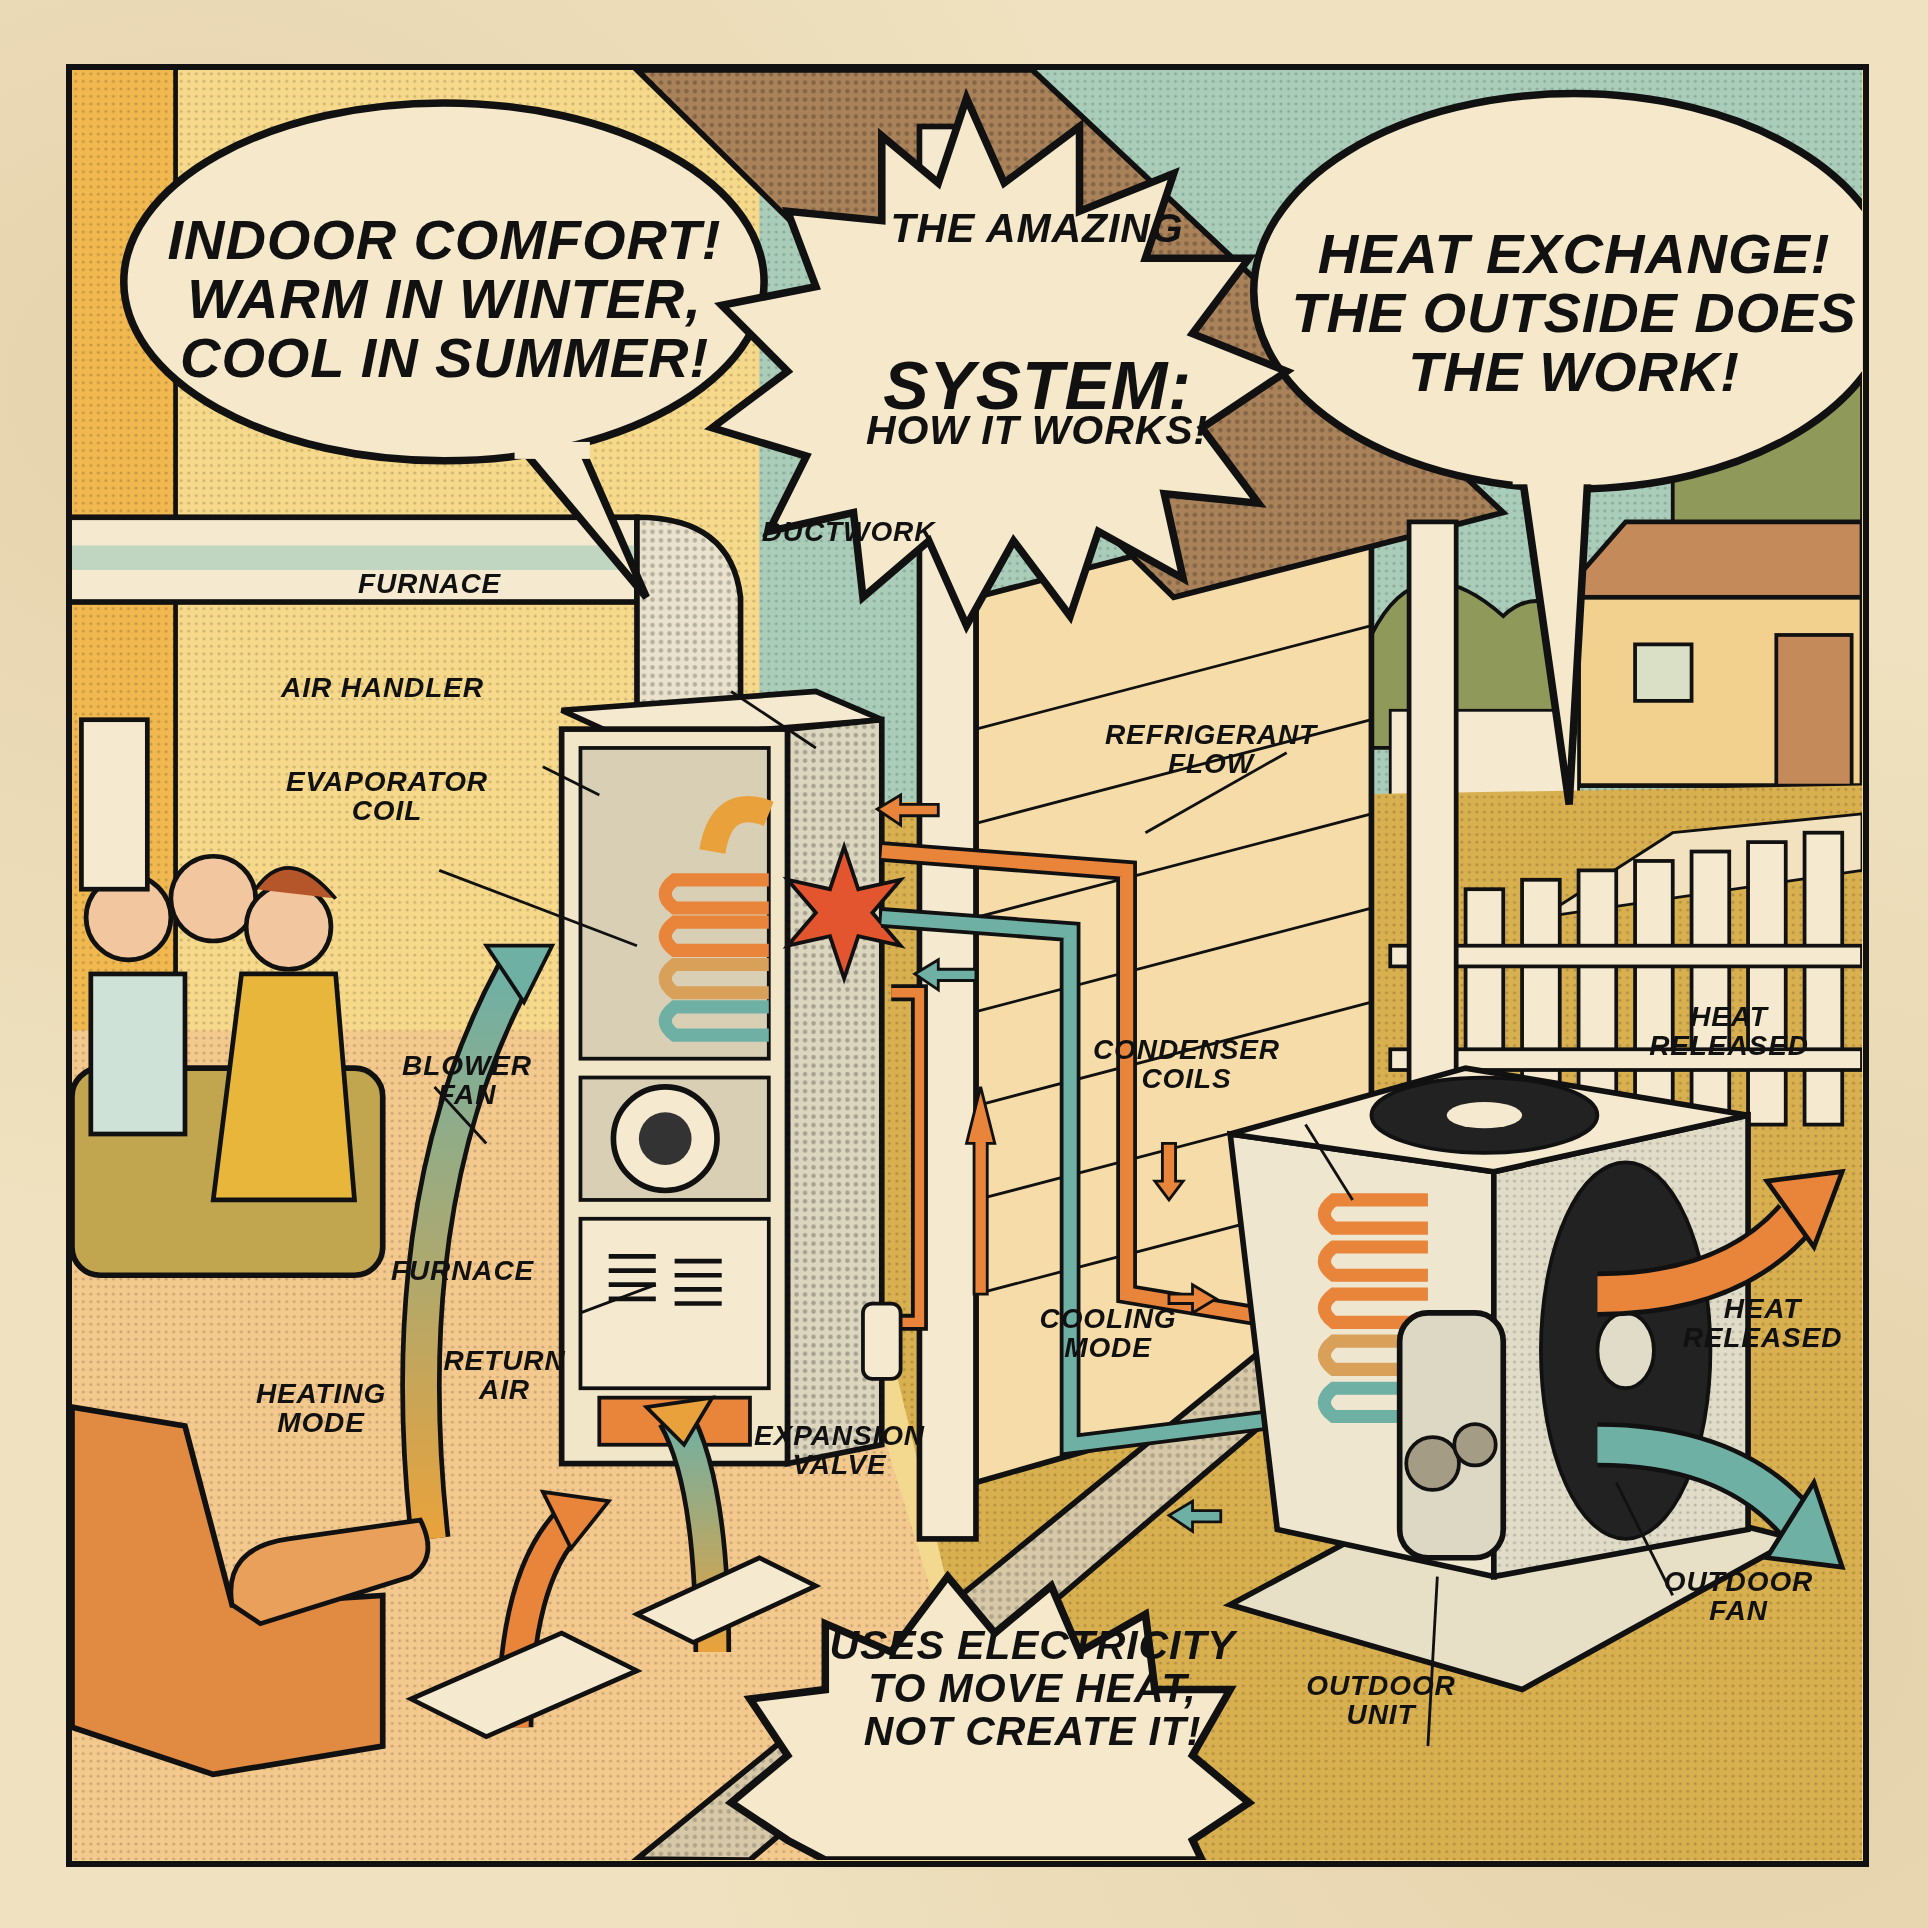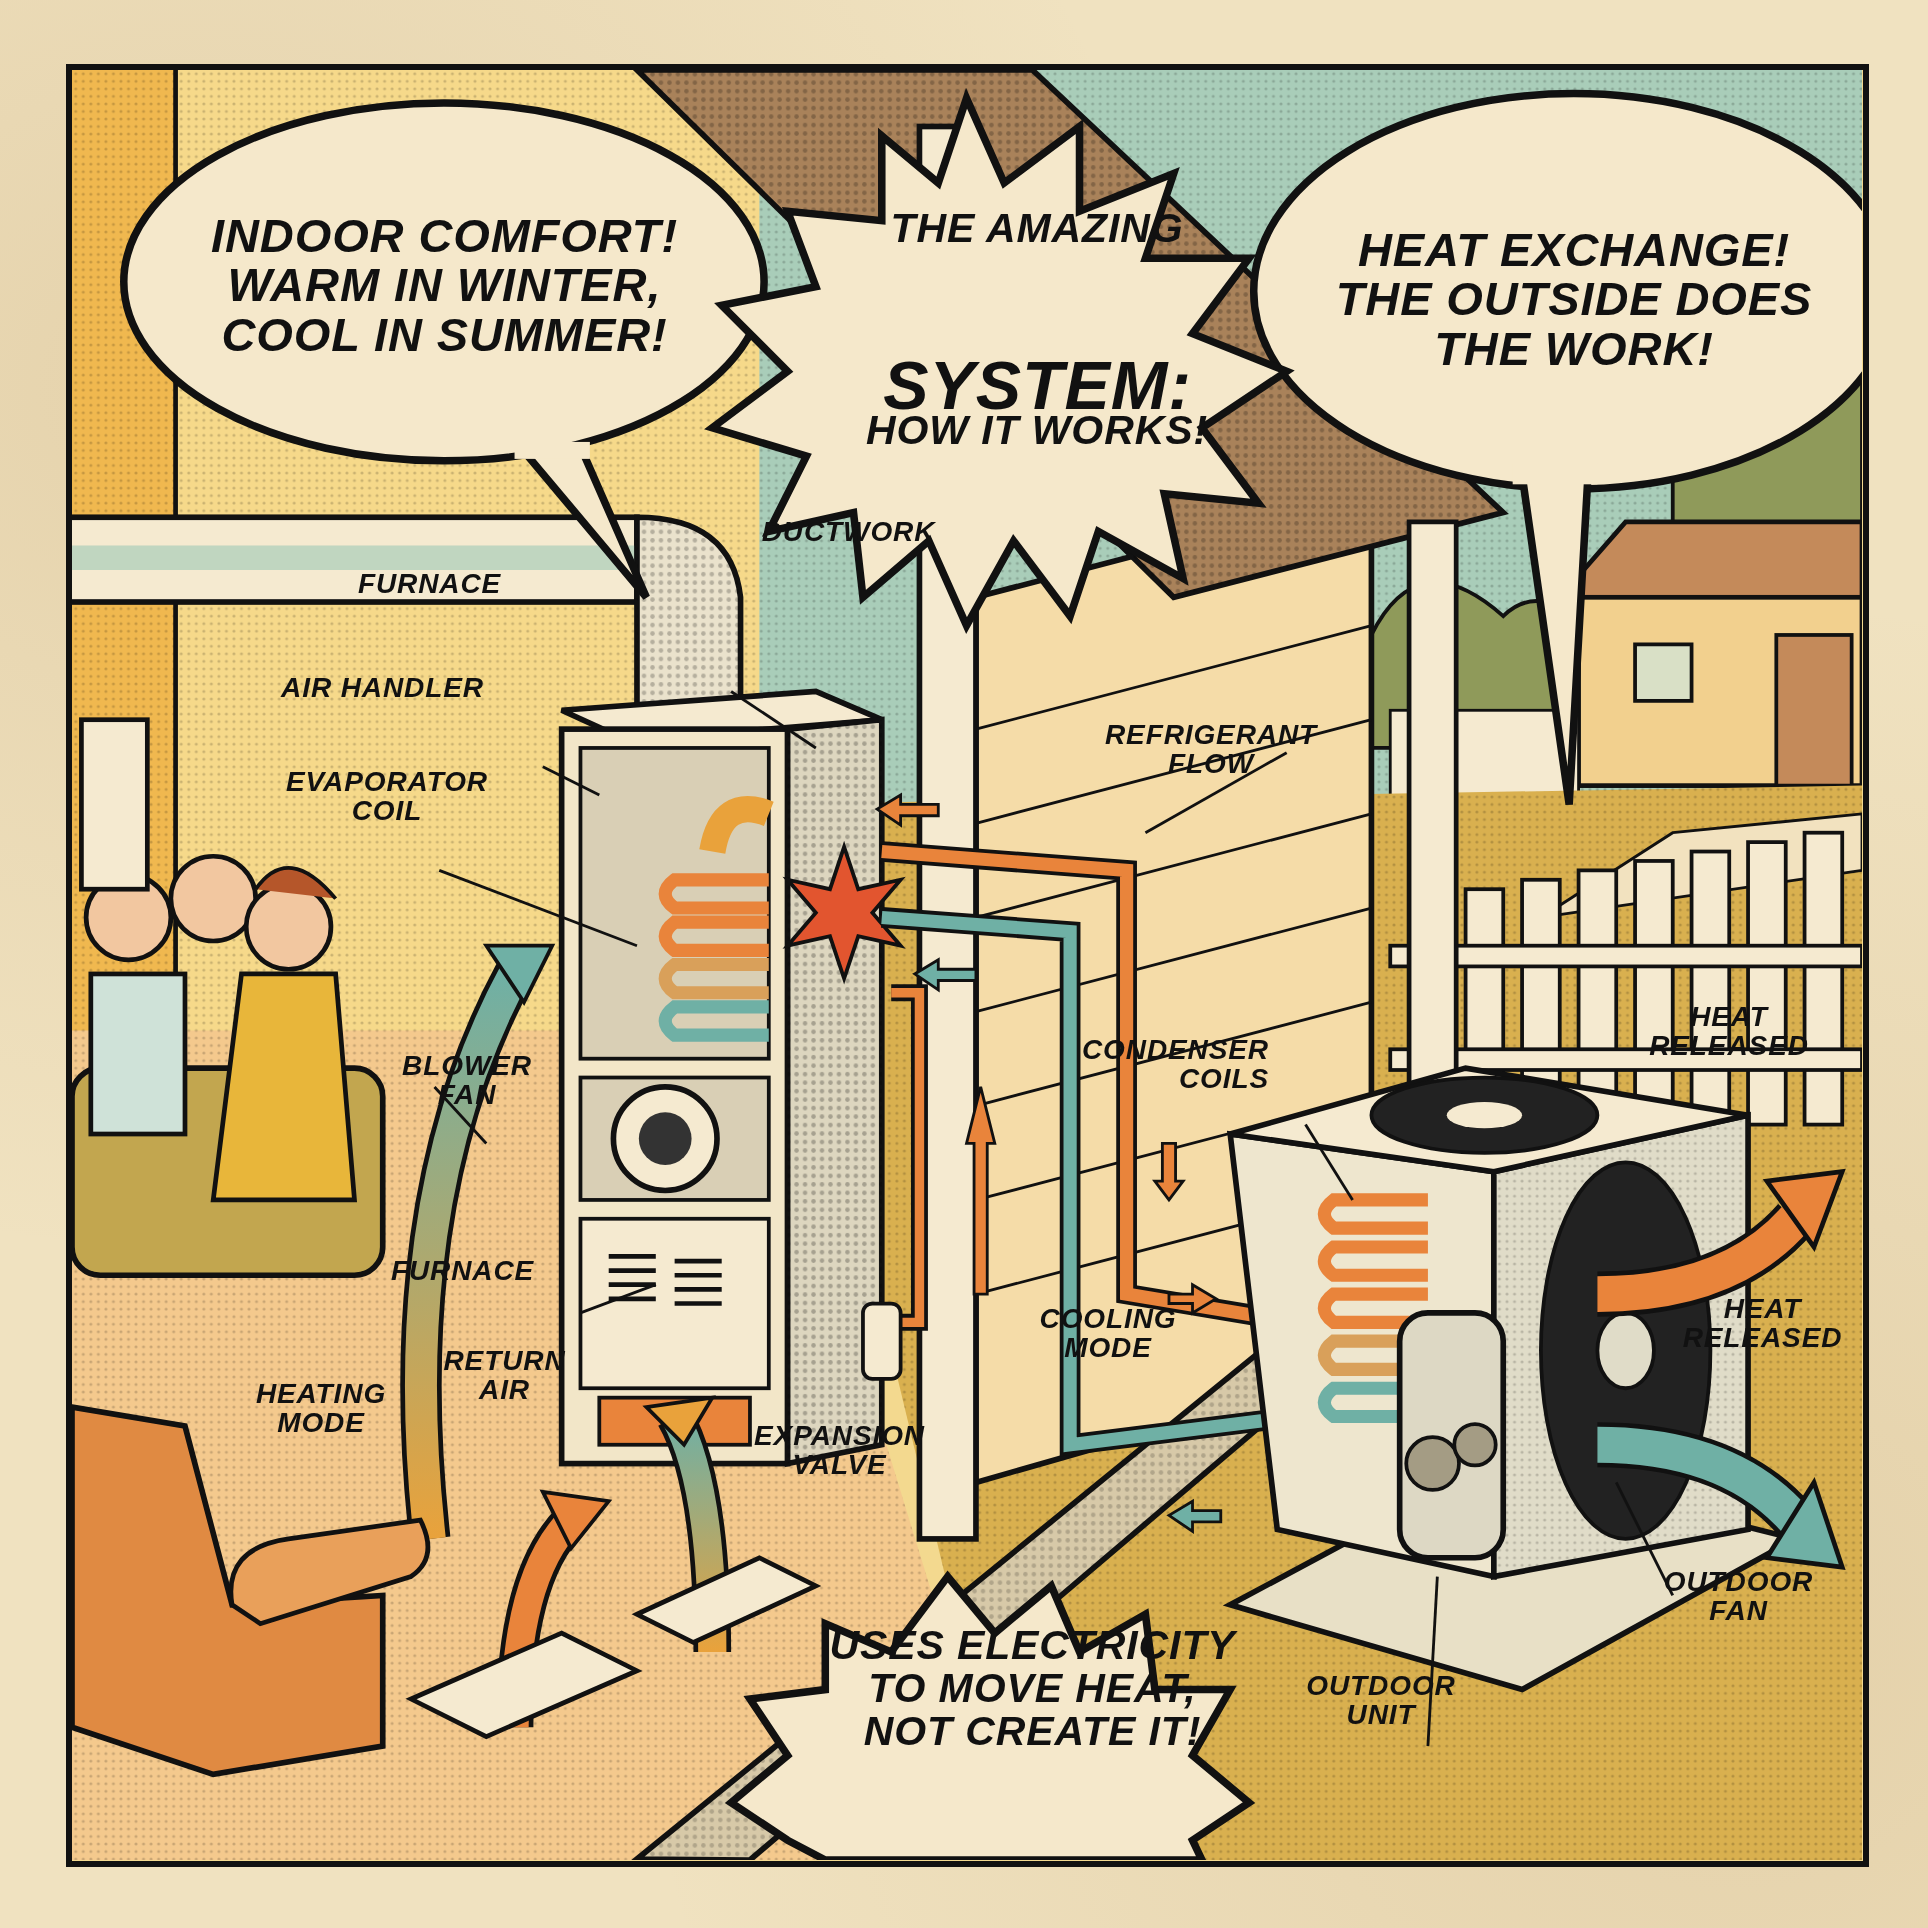--- a/index.html
+++ b/index.html
@@ -7,21 +7,21 @@
   .paper { position:absolute; inset:0; background:
       radial-gradient(ellipse at 10% 20%, rgba(180,140,80,0.18), transparent 40%),
       radial-gradient(ellipse at 90% 85%, rgba(180,140,80,0.2), transparent 45%),
       #f0e2c0; }
   .panel { position:absolute; left:66px; top:64px; width:1803px; height:1803px; border:6.6px solid #111; box-sizing:border-box; overflow:hidden; background:#f3d98f; }
   svg.scene { position:absolute; left:0; top:0; width:1790px; height:1790px; }
   .lbl { position:absolute; font-family:"Liberation Sans", sans-serif; font-weight:700; font-style:italic; color:#111; text-transform:uppercase; line-height:1.05; text-align:center; letter-spacing:0.9px; white-space:pre-line; }
   .med { font-size:28px; }
   .title-sm { font-size:41px; }
   .title-lg { font-size:68px; font-weight:900; }
-  .bubble-text { font-size:47px; font-weight:900; }
+  .bubble-text { font-size:56px; font-weight:900; }
 </style>
 </head>
 <body>
 
 <div class="paper"></div>
 
 <div class="panel">
   <svg class="scene" viewBox="0 0 1901 1901">
     <defs>
       <pattern id="dots" width="8" height="8" patternUnits="userSpaceOnUse">
@@ -265,21 +265,21 @@
 fan</div>
   <div class="lbl med" style="left:282px; top:1186px; width:217px;">Furnace</div>
   <div class="lbl med" style="left:348px; top:1276px; width:169px;">Return
 air</div>
   <div class="lbl med" style="left:155px; top:1309px; width:188px;">Heating
 mode</div>
   <div class="lbl med" style="left:650px; top:1351px; width:235px;">Expansion
 valve</div>
   <div class="lbl med" style="left:942px; top:1234px; width:188px;">Cooling
 mode</div>
-  <div class="lbl med" style="left:952px; top:965px; width:245px;text-align:right;">Condenser
+  <div class="lbl med" style="left:992px; top:965px; width:245px;">Condenser
 coils</div>
   <div class="lbl med" style="left:1544px; top:932px; width:226px;">Heat
 released</div>
   <div class="lbl med" style="left:1582px; top:1224px; width:217px;">Heat
 released</div>
   <div class="lbl med" style="left:1563px; top:1497px; width:207px;">Outdoor
 fan</div>
   <div class="lbl med" style="left:1215px; top:1601px; width:188px;">Outdoor
 unit</div>
 </div>

